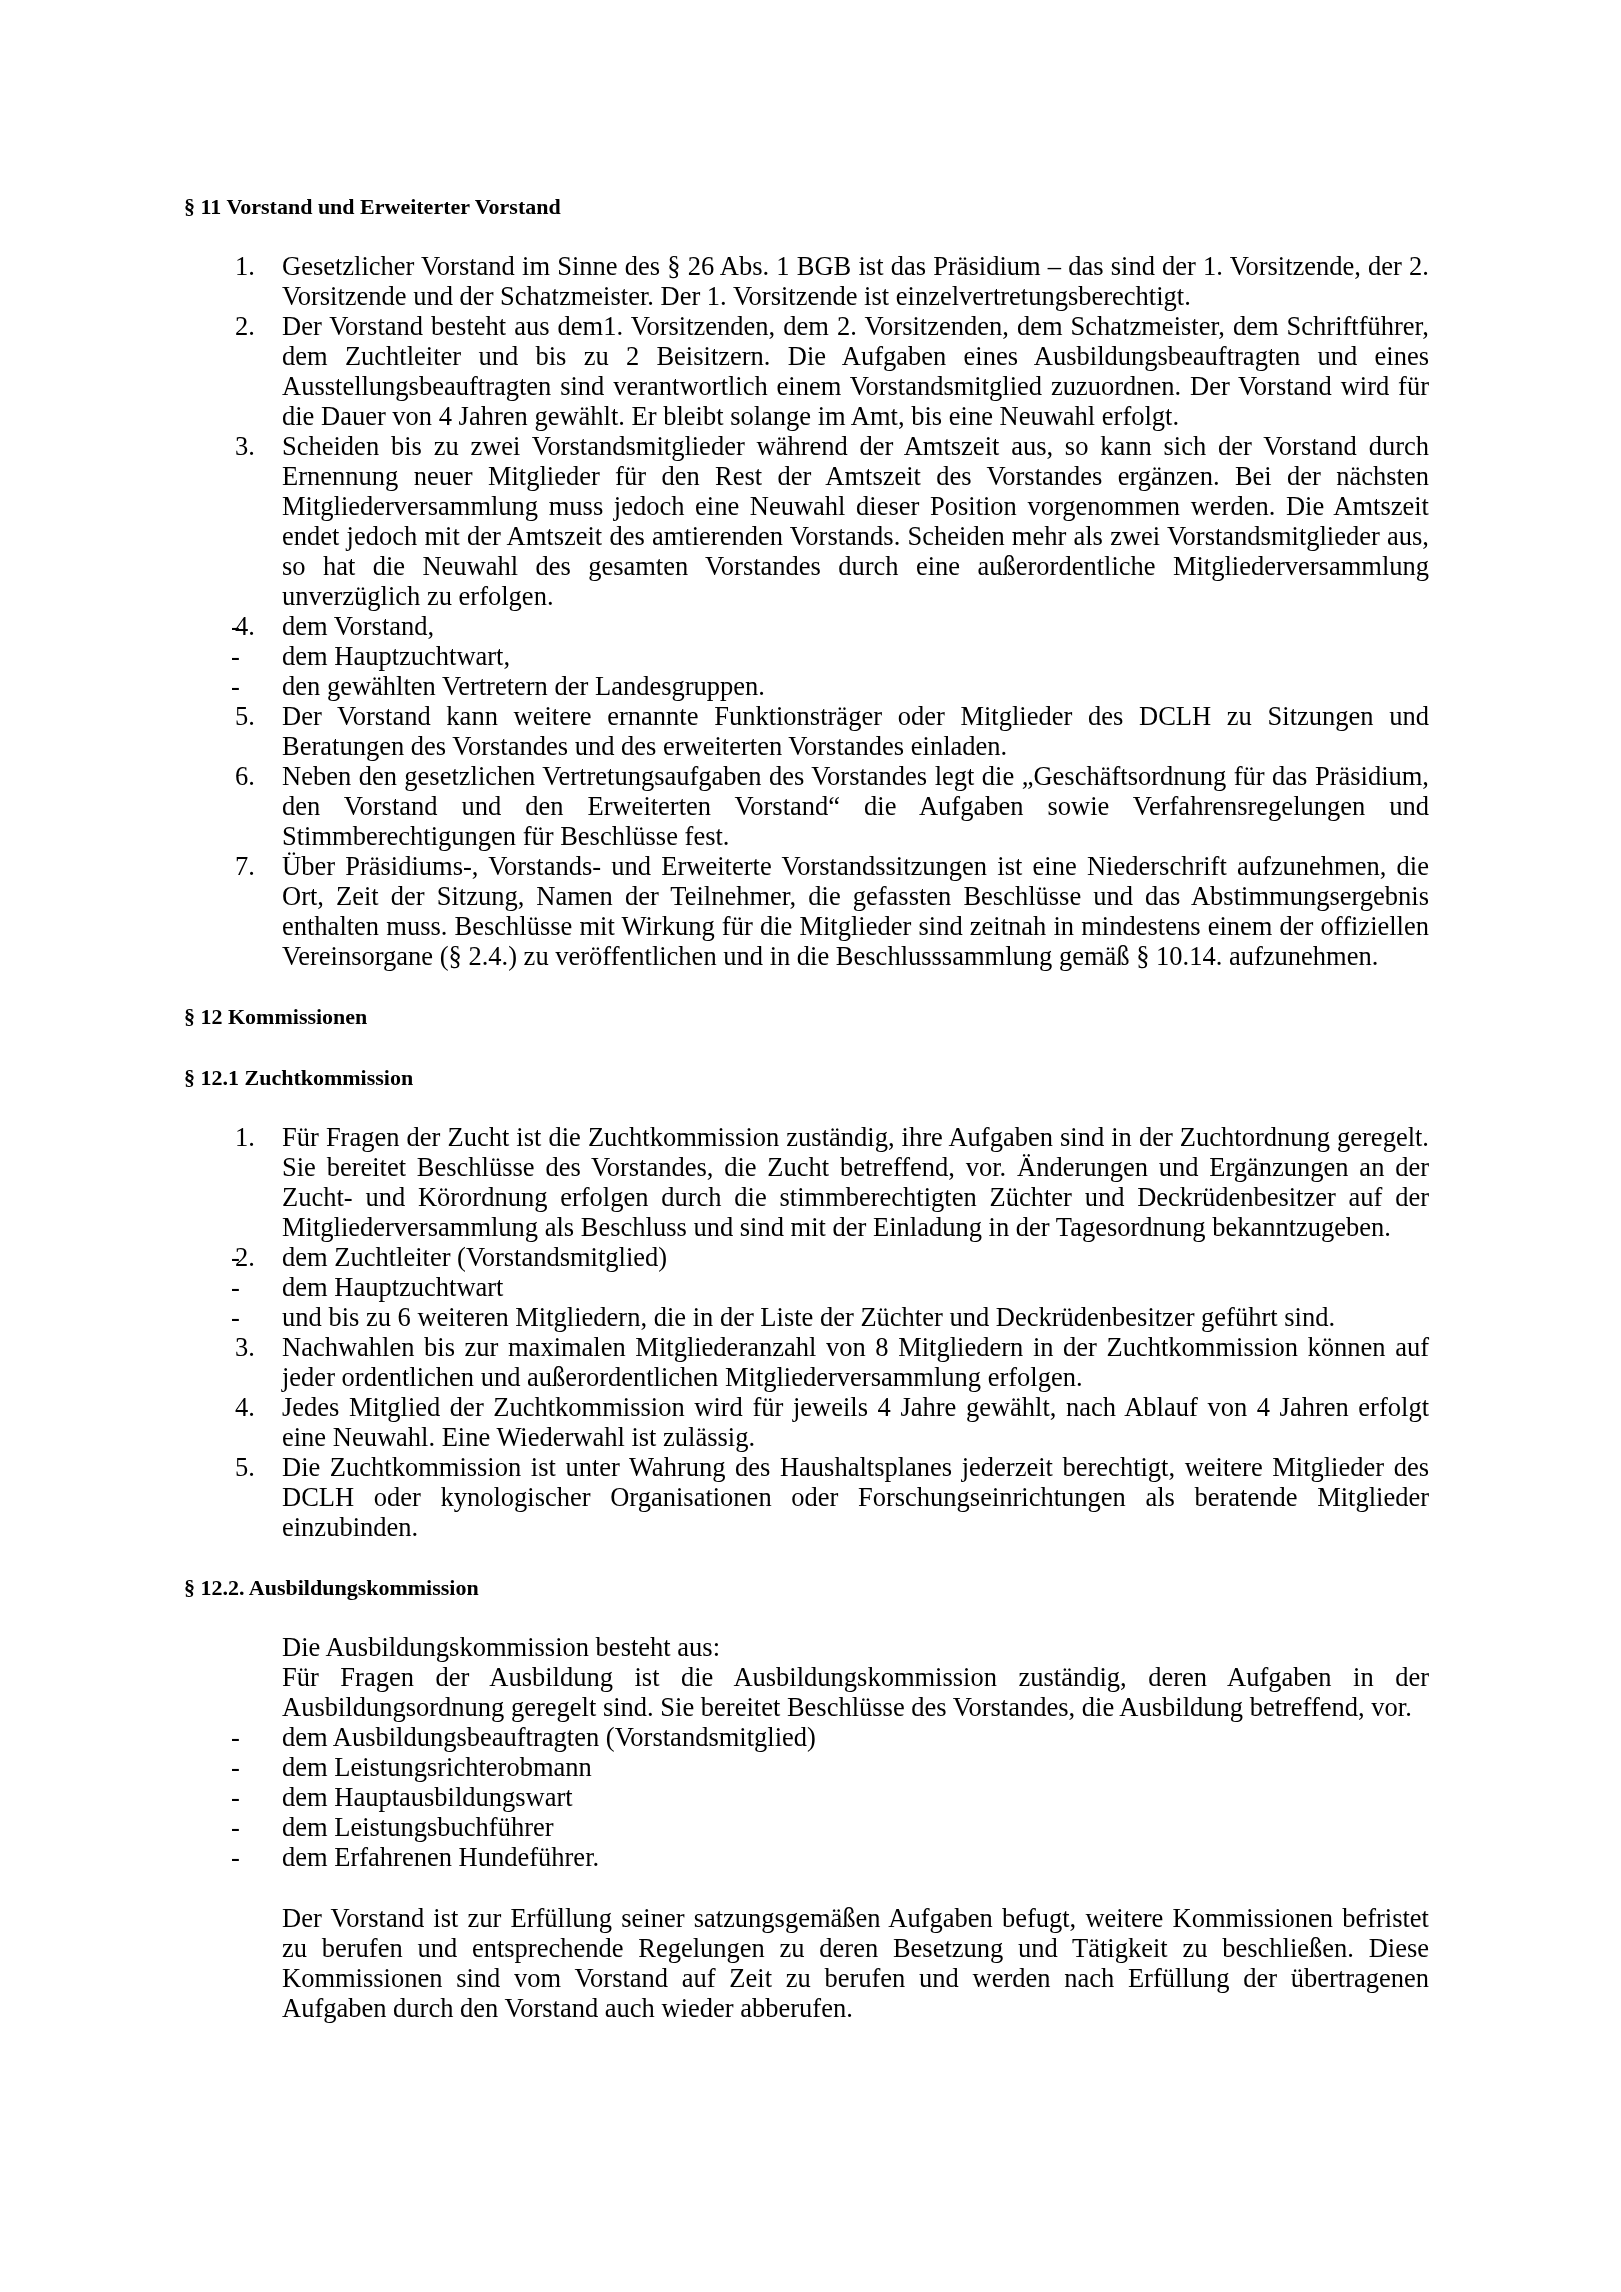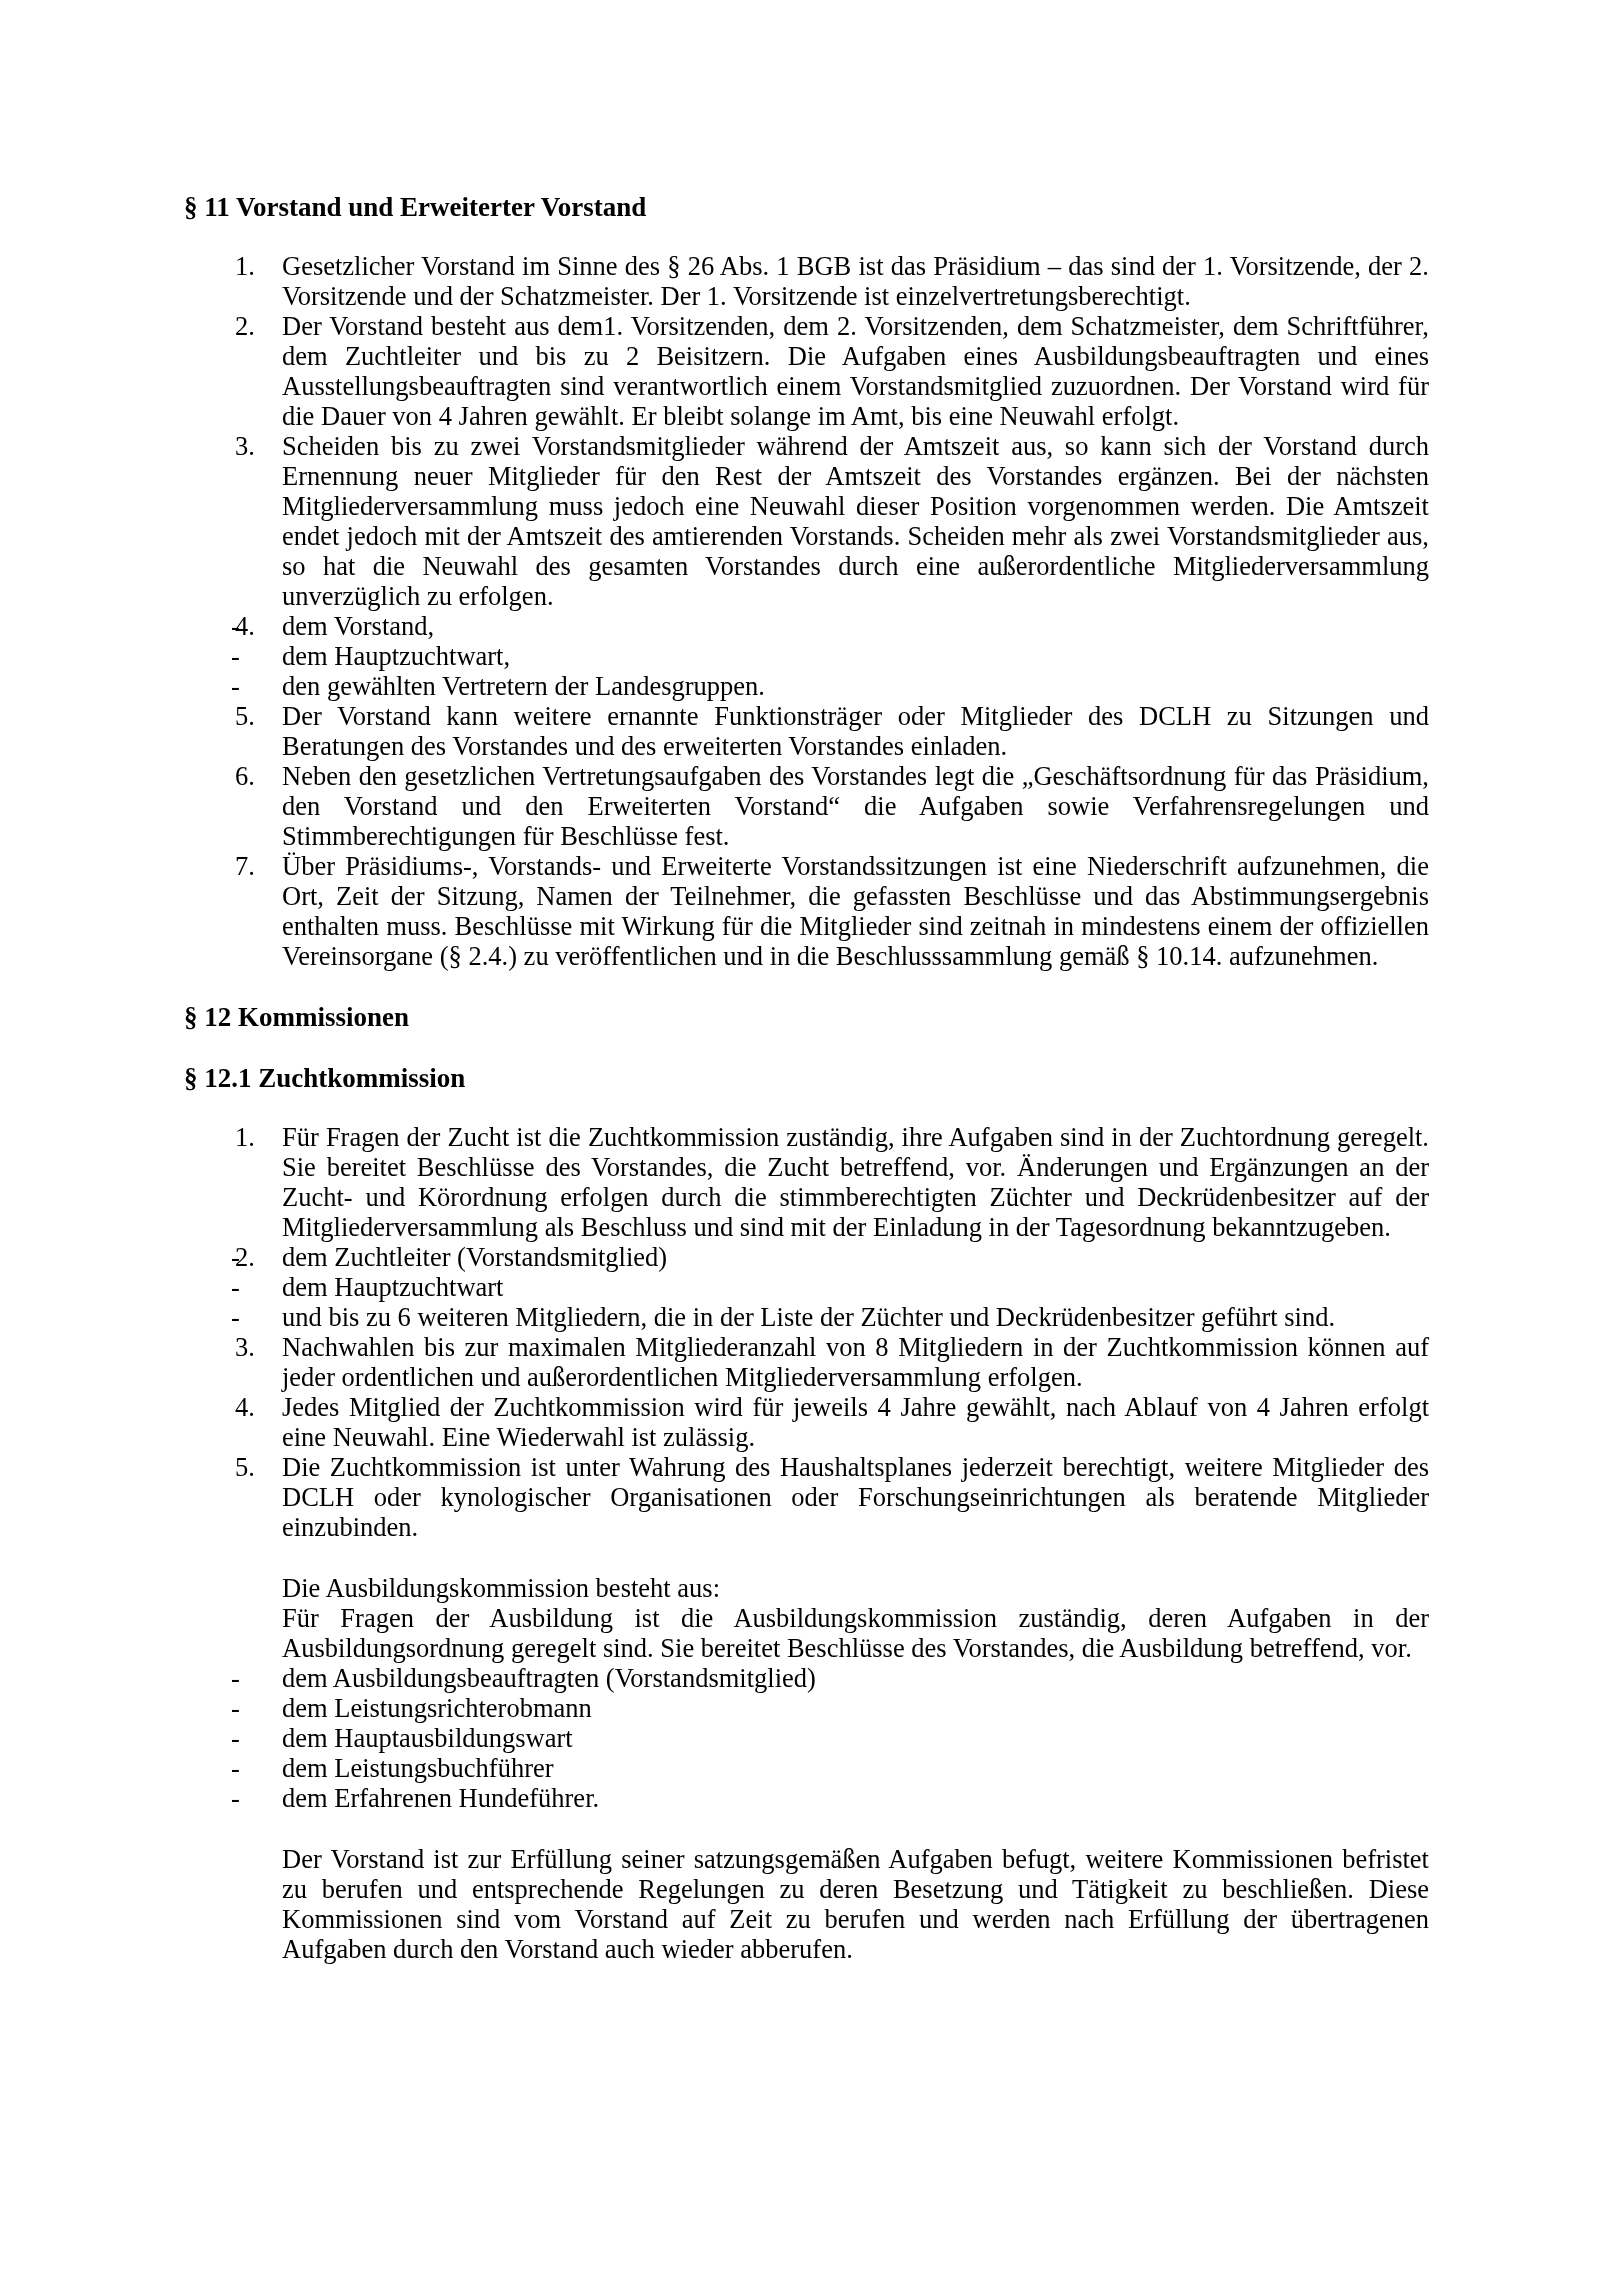--- a/index.html
+++ b/index.html
@@ -19,21 +19,21 @@
     }
     .page {
       position: absolute;
       left: 184px;
       top: 192px;
       width: 1245px;
     }
     .heading {
       font-weight: bold;
       margin: 0;
-      font-size: 27px;
+      font-size: 22px;
       line-height: 30px;
     }
     .h-gap-after { margin-bottom: 29px; }
     .list {
       list-style: none;
       margin: 0;
       padding: 0;
     }
     .item {
       position: relative;
@@ -154,20 +154,21 @@
       <span>Jedes Mitglied der Zuchtkommission wird für jeweils 4 Jahre gewählt, nach Ablauf von 4 Jahren erfolgt eine Neuwahl. Eine Wiederwahl ist zulässig.</span>
     </li>
     <li class="item">
       <span class="item-num">5.</span>
       <span>Die Zuchtkommission ist unter Wahrung des Haushaltsplanes jederzeit berechtigt, weitere Mitglieder des DCLH oder kynologischer Organisationen oder Forschungseinrichtungen als beratende Mitglieder einzubinden.</span>
     </li>
   </ol>
 
   <div class="section-gap"></div>
 
+  <h3 class="heading h-gap-after">§ 12.2. Ausbildungskommission</h3>
   <p class="para">Die Ausbildungskommission besteht aus:</p>
   <p class="para">Für Fragen der Ausbildung ist die Ausbildungskommission zuständig, deren Aufgaben in der Ausbildungsordnung geregelt sind. Sie bereitet Beschlüsse des Vorstandes, die Ausbildung betreffend, vor.</p>
   <ul class="sub" style="padding-left:47px;">
     <li class="sub-item">
       <span class="dash">-</span>
       <span>dem Ausbildungsbeauftragten (Vorstandsmitglied)</span>
     </li>
     <li class="sub-item">
       <span class="dash">-</span>
       <span>dem Leistungsrichterobmann</span>

